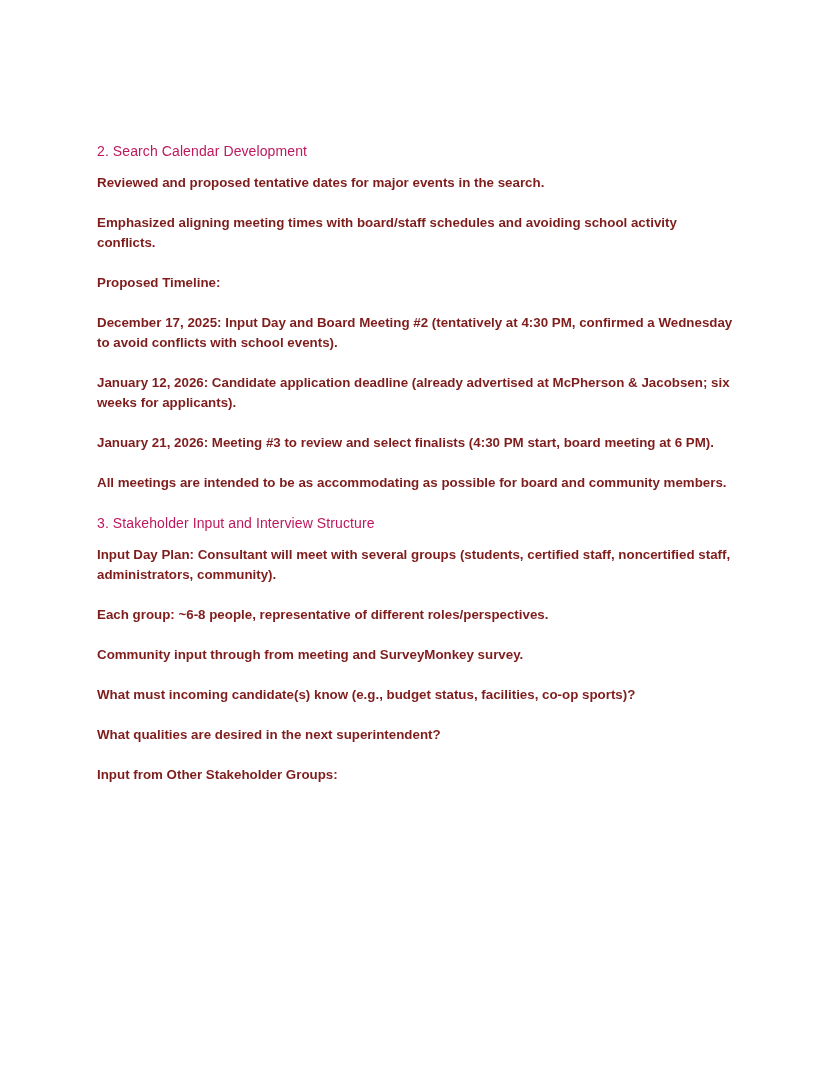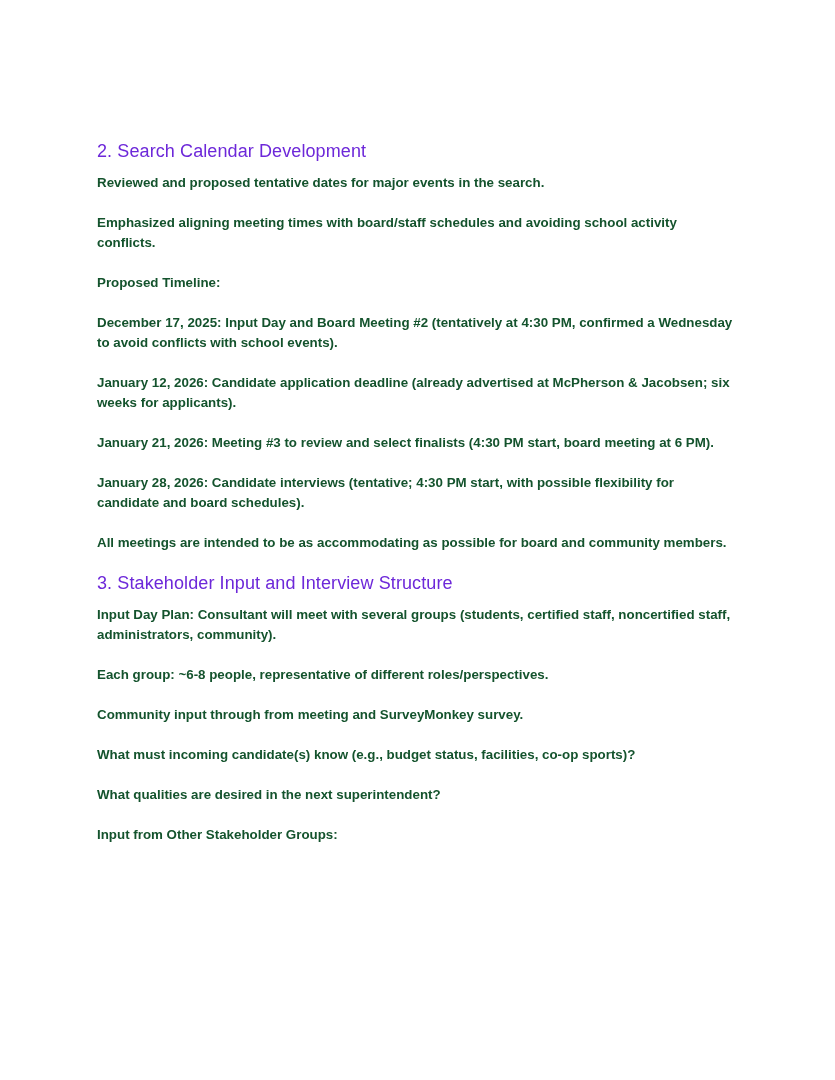--- a/index.html
+++ b/index.html
@@ -15,34 +15,34 @@
     overflow: hidden;
     font-family: "Liberation Sans", sans-serif;
   }
   .content {
     position: absolute;
     left: 97px;
     top: 141px;
     width: 640px;
   }
   .section-heading {
-    font-size: 18px;
+    font-size: 14px;
     font-weight: 400;
-    color: #6d28d9;
+    color: #be185d;
     line-height: 21px;
     margin: 20px 0 11px 0;
     letter-spacing: 0.1px;
   }
   .content .section-heading:first-child {
     margin-top: 0;
   }
   .body-para {
     font-size: 13.33px;
     font-weight: 700;
-    color: #14532d;
+    color: #7f1d1d;
     line-height: 20px;
     margin: 0 0 20px 0;
   }
 </style>
 </head>
 <body>
 
 <div class="page">
   <div class="content">
 
@@ -53,21 +53,20 @@
     <p class="body-para">Emphasized aligning meeting times with board/staff schedules and avoiding school activity conflicts.</p>
 
     <p class="body-para">Proposed Timeline:</p>
 
     <p class="body-para">December 17, 2025: Input Day and Board Meeting #2 (tentatively at 4:30 PM, confirmed a Wednesday to avoid conflicts with school events).</p>
 
     <p class="body-para">January 12, 2026: Candidate application deadline (already advertised at McPherson &amp; Jacobsen; six weeks for applicants).</p>
 
     <p class="body-para">January 21, 2026: Meeting #3 to review and select finalists (4:30 PM start, board meeting at 6 PM).</p>
 
-    <p class="body-para">January 28, 2026: Candidate interviews (tentative; 4:30 PM start, with possible flexibility for candidate and board schedules).</p>
 
     <p class="body-para">All meetings are intended to be as accommodating as possible for board and community members.</p>
 
     <h2 class="section-heading">3. Stakeholder Input and Interview Structure</h2>
 
     <p class="body-para">Input Day Plan: Consultant will meet with several groups (students, certified staff, noncertified staff, administrators, community).</p>
 
     <p class="body-para">Each group: ~6-8 people, representative of different roles/perspectives.</p>
 
     <p class="body-para">Community input through from meeting and SurveyMonkey survey.</p>

